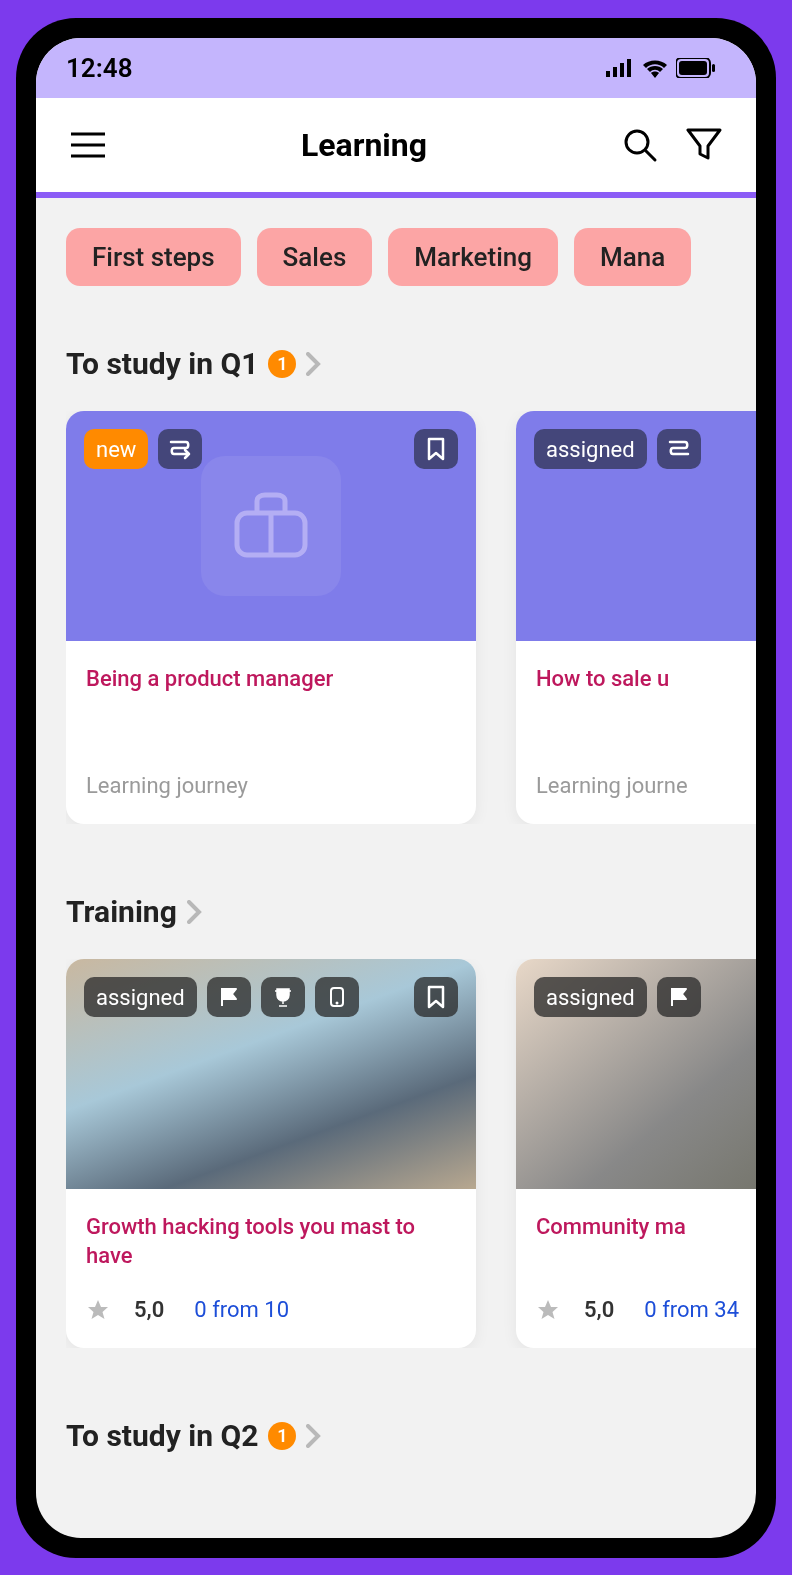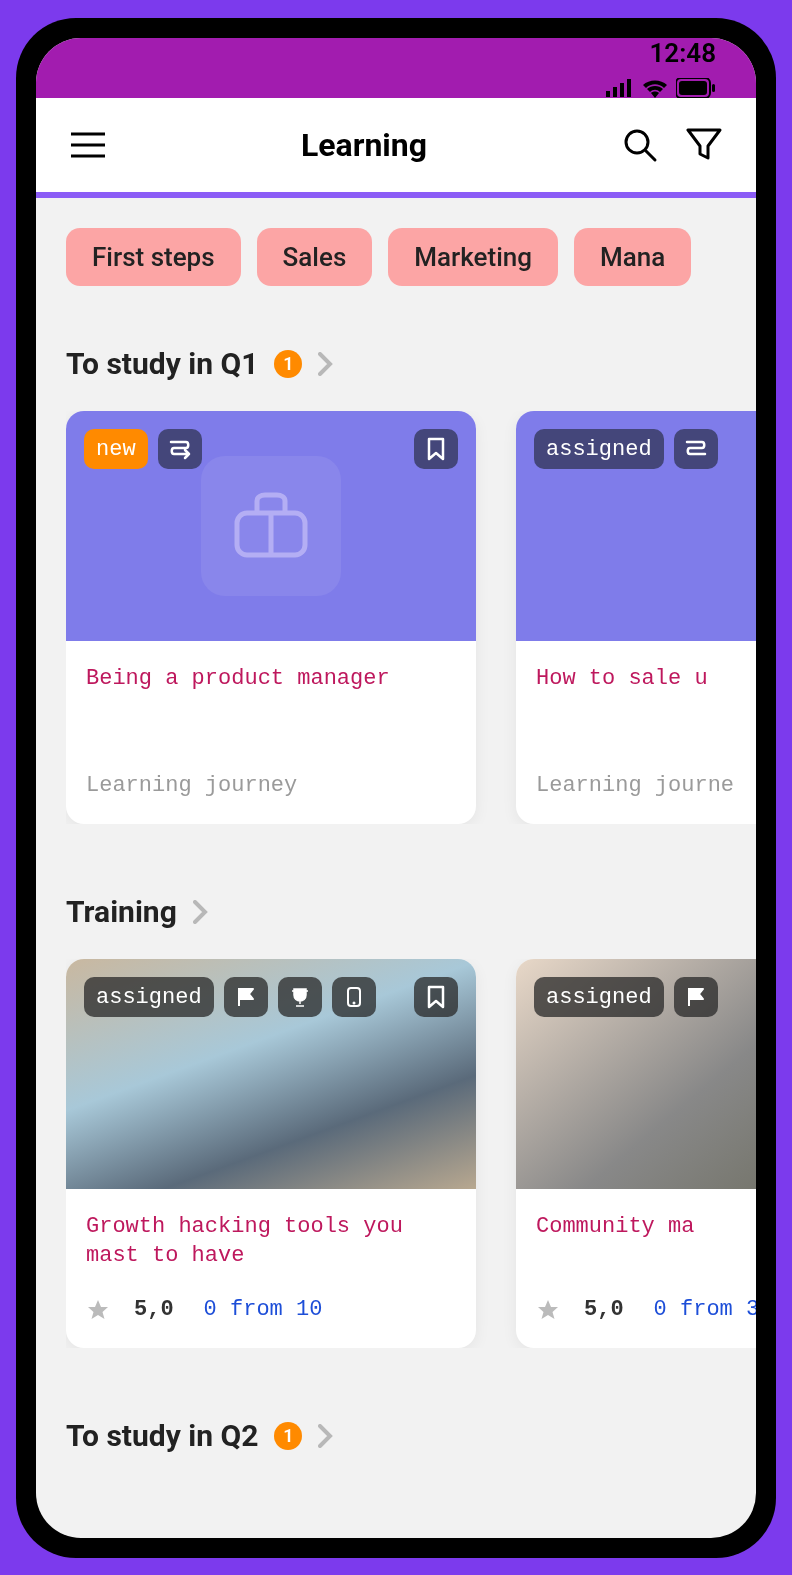--- a/index.html
+++ b/index.html
@@ -23,26 +23,25 @@
   .device-screen {
     width: 100%;
     height: 100%;
     background: #f2f2f2;
     border-radius: 45px;
     overflow: hidden;
     position: relative;
   }
   .status-bar {
     height: 60px;
-    background: #a21caf;
-    display: flex;
-    align-items: flex-end;
+    background: #c4b5fd;
+    display: flex;
+    align-items: center;
     justify-content: space-between;
     padding: 0 40px 0 30px;
-    flex-direction: column;
   }
   .status-time {
     font-size: 26px;
     font-weight: 600;
     color: #000;
   }
   .status-icons {
     display: flex;
     align-items: center;
     gap: 8px;
@@ -91,21 +90,21 @@
     padding: 14px 26px;
     font-size: 26px;
     font-weight: 500;
     color: #222;
     white-space: nowrap;
     cursor: pointer;
   }
   .section-header {
     display: flex;
     align-items: center;
-    gap: 16px;
+    gap: 10px;
     margin-bottom: 30px;
     cursor: pointer;
   }
   .section-title {
     font-size: 30px;
     font-weight: 700;
     color: #222;
   }
   .badge-count {
     background: #ff8a00;
@@ -126,21 +125,20 @@
     overflow: hidden;
     margin-bottom: 70px;
   }
   .card {
     width: 410px;
     flex-shrink: 0;
     background: #fff;
     border-radius: 18px;
     overflow: hidden;
     box-shadow: 0 4px 16px rgba(0,0,0,0.06);
-    font-family: Liberation Mono, monospace;
   }
   .card-cover {
     height: 230px;
     position: relative;
     display: flex;
     align-items: center;
     justify-content: center;
   }
   .card-cover.purple { background: #7f7cea; }
   .card-cover.photo1 { background: linear-gradient(160deg,#c9b8a0 0%,#a8c8d8 40%,#5a6a7a 70%,#b8a890 100%); }

